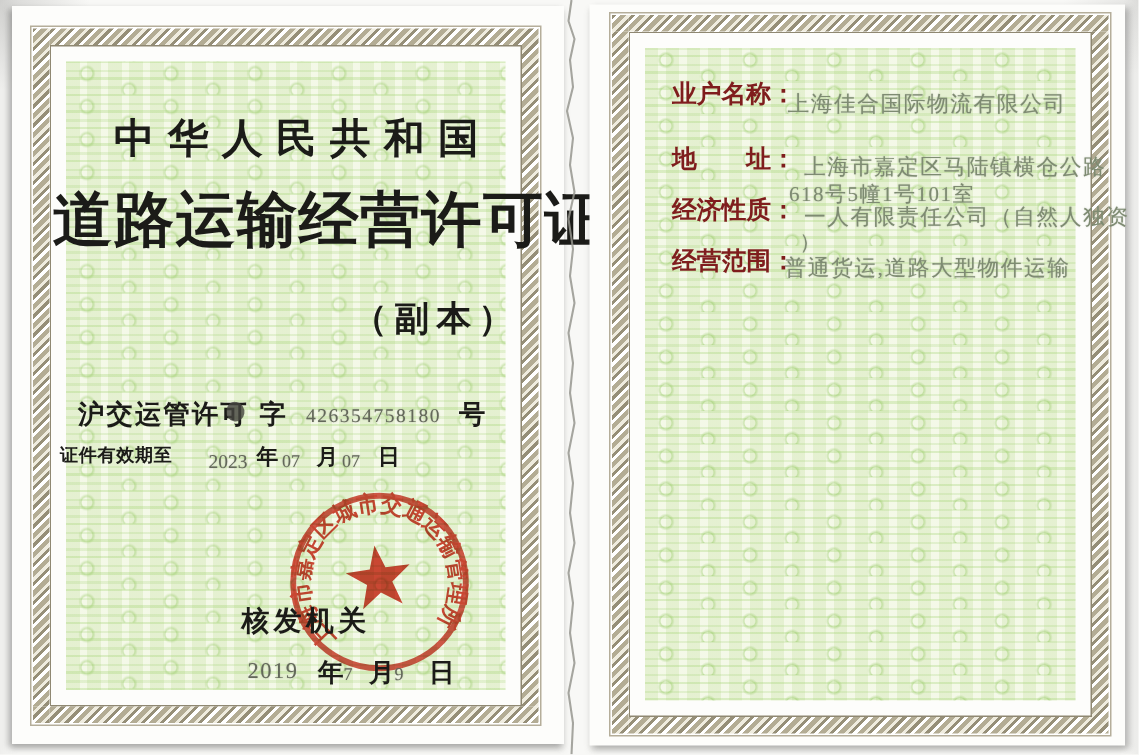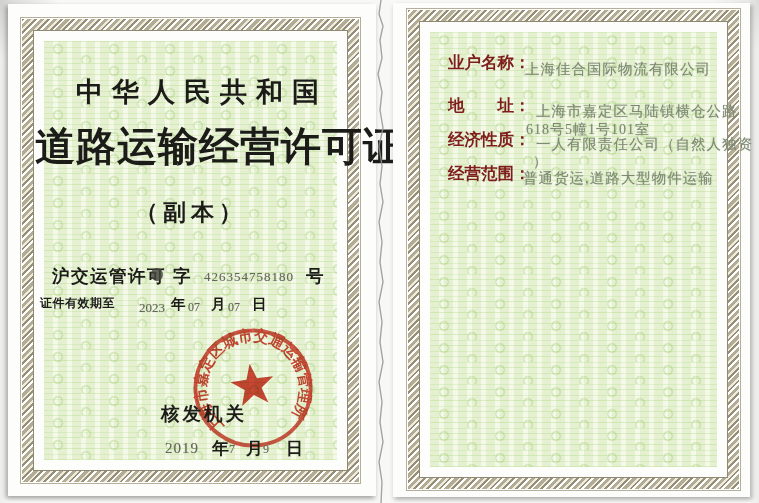--- a/index.html
+++ b/index.html
@@ -60,21 +60,21 @@
 
 <div class="sheet sheet-left"></div>
 <div class="frame frame-left">
   <div class="green"></div>
 </div>
 
 <div class="txt serifbold" style="left:35px;top:74px;width:312px;text-align:center;font-size:27px;letter-spacing:9px;padding-left:11px;">中华人民共和国</div>
 
 <div class="txt heibold" style="left:35px;top:119px;width:360px;text-align:center;font-size:40px;letter-spacing:1px;">道路运输经营许可证</div>
 
-<div class="txt serifbold" style="left:35px;top:197px;width:312px;text-align:center;font-size:23px;letter-spacing:5px;font-weight:600;">（副本）</div>
+<div class="txt serifbold" style="left:35px;top:197px;width:312px;text-align:right;font-size:23px;letter-spacing:5px;font-weight:600;">（副本）</div>
 
 <div class="txt serifbold" style="left:52px;top:264px;font-size:17.5px;letter-spacing:1.5px;">沪交运管许可</div>
 <div class="smudge" style="left:151px;top:268px;width:12px;height:13px;"></div>
 <div class="txt serifbold" style="left:173px;top:264px;font-size:17.5px;">字</div>
 <div class="txt print" style="left:204px;top:269px;font-size:13px;letter-spacing:1px;">426354758180</div>
 <div class="txt serifbold" style="left:306px;top:264px;font-size:17.5px;">号</div>
 
 <div class="txt serifbold" style="left:40px;top:295px;font-size:12px;letter-spacing:.5px;">证件有效期至</div>
 <div class="txt print" style="left:139px;top:300px;font-size:13px;">2023</div>
 <div class="txt serifbold" style="left:171px;top:295px;font-size:14.5px;">年</div>

